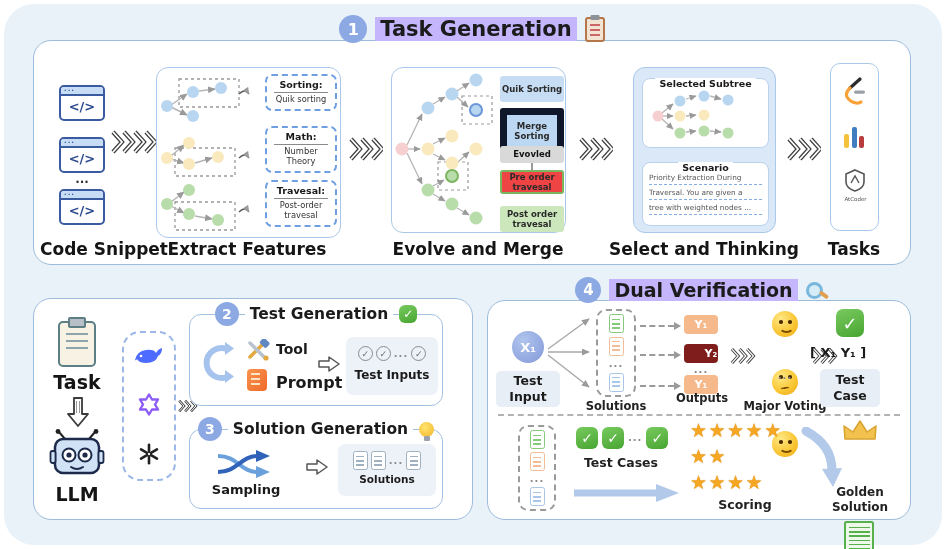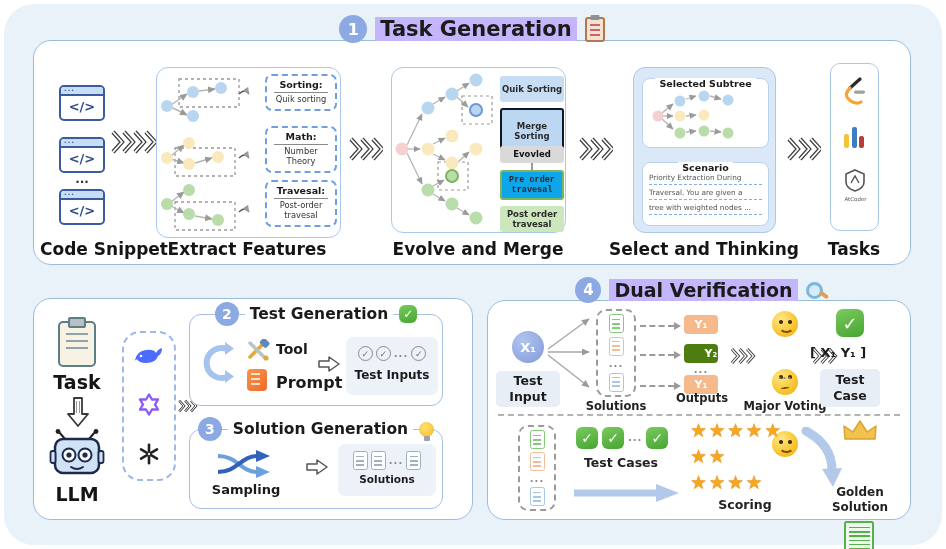--- a/index.html
+++ b/index.html
@@ -26,21 +26,21 @@
   .feat { position:absolute; width:72px; border:2px dashed #6f9fe0; border-radius:7px; background:#fff; padding:3px 2px 4px; text-align:center; }
   .feat .ft { font-size:9.5px; font-weight:700; }
   .feat .fd { border-top:1px solid #8a8a8a; width:85%; margin:2px auto; }
   .feat .fs { font-size:8.3px; color:#333; line-height:1.2; }
   
   .tag { position:absolute; left:108px; width:64px; border-radius:3px; font-size:8.5px; line-height:1.2;
          display:flex; align-items:center; justify-content:center; text-align:center; font-weight:600; color:#2a2a2a; }
   
   .chip { position:absolute; width:34px; height:19px; border-radius:4px; color:#fff; font-weight:bold; font-size:11px;
           display:flex; align-items:center; justify-content:center; }
-  .chip-orange { background:#f5b98c; } .chip-blue { background:#4d7c0f;padding-left:20px; }
+  .chip-orange { background:#f5b98c; } .chip-blue { background:#7f1d1d;padding-left:20px; }
   .xchip { position:absolute; width:32px; height:32px; border-radius:50%; color:#fff; font-weight:bold; font-size:13px;
            background:radial-gradient(circle at 35% 30%, #b0c4ee, #8399d8); display:flex; align-items:center; justify-content:center; }
   .gcheck { border-radius:6px; background:linear-gradient(160deg,#79ca5f,#47a531); color:#fff;
             display:flex; align-items:center; justify-content:center; font-weight:bold; }
   .ccheck { width:15px; height:15px; border-radius:50%; border:1.4px solid #8a8a8a; color:#6e6e6e; font-size:9px;
             display:flex; align-items:center; justify-content:center; flex:none; }
   .smiley { width:26px; height:26px; border-radius:50%; position:relative; flex:none;
             background:radial-gradient(circle at 35% 30%, #ffe884, #f8c430 60%, #eea816); }
   .smiley::before { content:""; position:absolute; width:3.5px; height:3.5px; background:#4a2c00; border-radius:50%;
                     left:7px; top:9px; box-shadow:9px 0 0 #4a2c00; }
@@ -229,23 +229,23 @@
       <g fill="#b9dcab">
           <circle cx="34" cy="120" r="6.5"></circle>
           <circle cx="58" cy="134" r="6.5"></circle>
           <circle cx="82" cy="148" r="6.5"></circle>
         </g>
       <circle cx="58" cy="106" r="6" fill="#b9dcab" stroke="#7cb55f" stroke-width="2"></circle>
     </svg>
     <div class="abs" style="left:139px;top:70px;width:2px;height:8px;background:#9a9a9a;"></div>
     <div class="abs" style="left:139px;top:94px;width:2px;height:8px;background:#9a9a9a;"></div>
     <div class="tag" style="top:8px;height:26px;background:#c7ddf3;">Quik Sorting</div>
-    <div class="tag" style="top:40px;height:46px;background:#bcd7f2;border:2px solid #0f172a;text-align:center;">Merge Sorting</div>
+    <div class="tag" style="top:40px;height:46px;background:#bcd7f2;border:7px solid #0f172a;text-align:center;">Merge Sorting</div>
     <div class="tag" style="top:78px;height:17px;background:#d9d9d9;font-weight:700;color:#111;">Evovled</div>
-    <div class="tag" style="top:102px;height:30px;background:#0ea5e9;border:2px solid #7cb55f;font-family:Liberation Mono, monospace;">Pre order travesal</div>
+    <div class="tag" style="top:102px;height:24px;background:#ef4444;border:2px solid #7cb55f;">Pre order travesal</div>
     <div class="tag" style="top:138px;height:26px;background:#cbe7bb;">Post order travesal</div>
   </div>
   <div class="sec-label" style="left:354px;top:198px;width:180px;">Evolve and Merge</div>
 
   <svg class="abs" style="left:544px;top:95px;" width="35" height="26" viewBox="0 0 35 26">
     <path d="M3 3 L12 13 L3 23 M14 3 L23 13 L14 23 M25 3 L34 13 L25 23" stroke="#3f3f3f" stroke-width="4.2" fill="none"></path>
     <path d="M3 3 L12 13 L3 23 M14 3 L23 13 L14 23 M25 3 L34 13 L25 23" stroke="#fff" stroke-width="1.8" fill="none"></path>
   </svg>
 
   <div class="card" style="left:599px;top:26px;width:143px;height:166px;background:#dbe8f7;">

